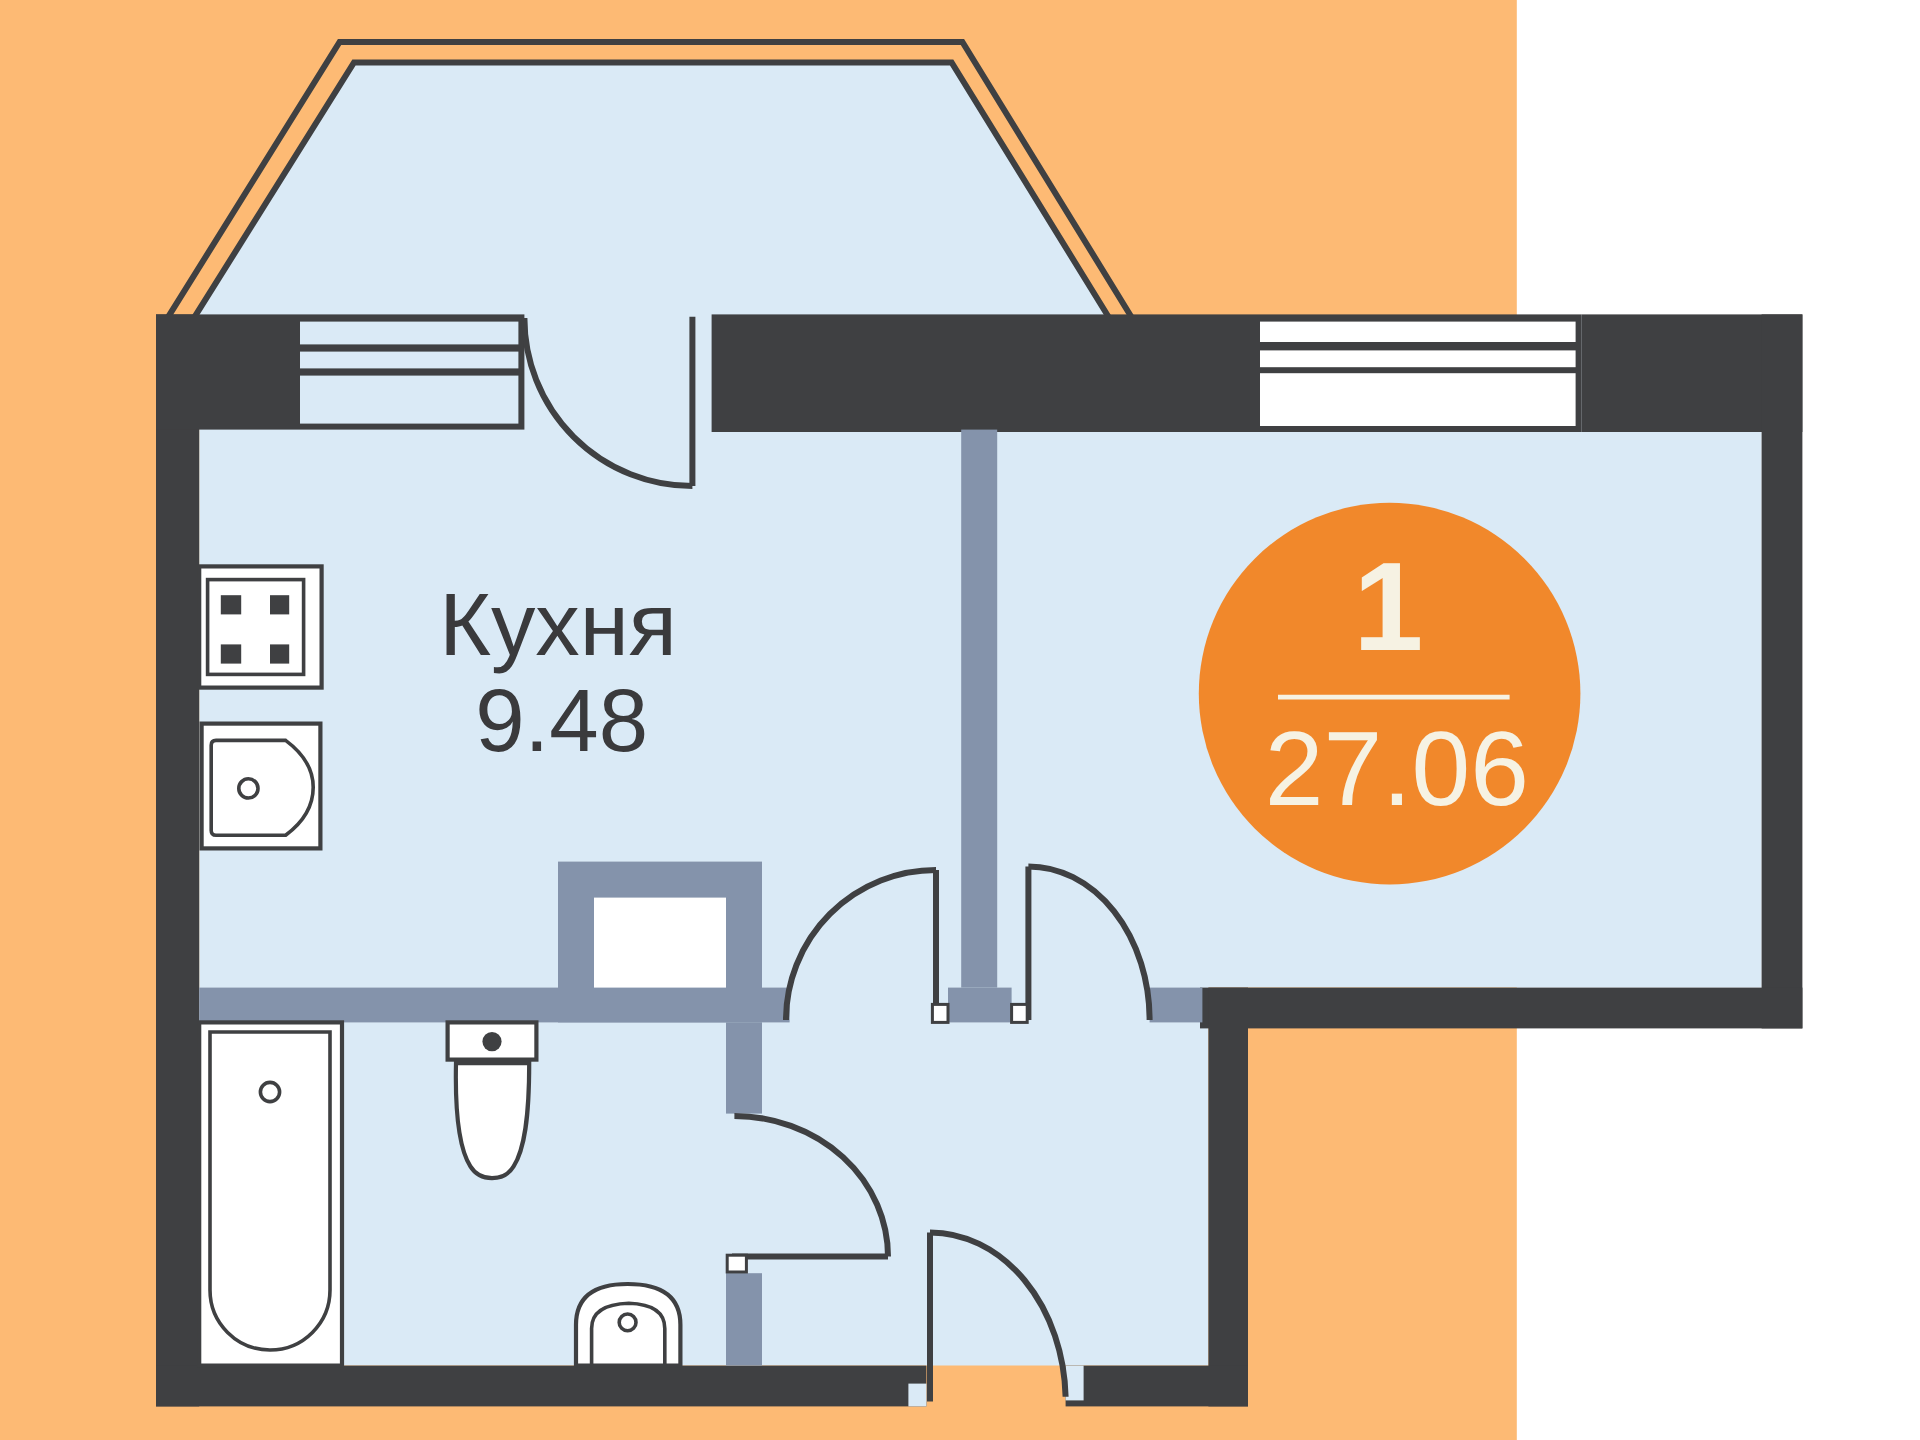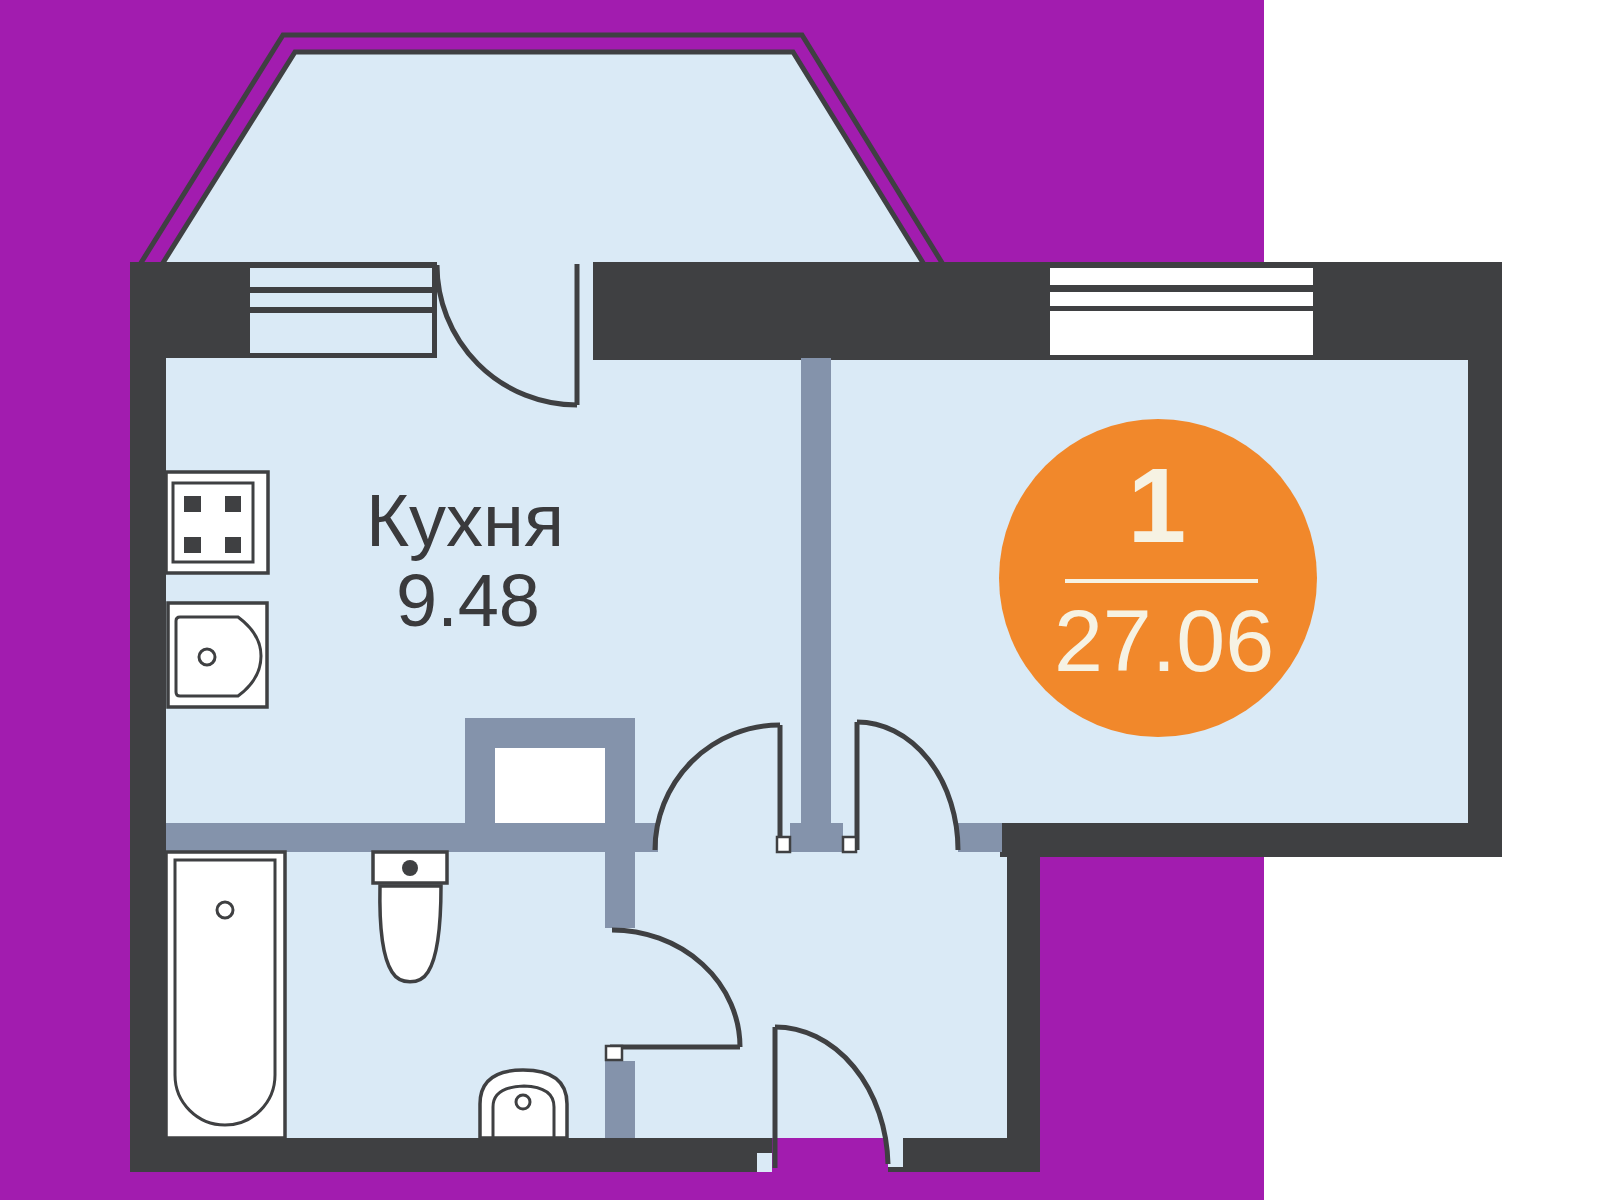--- a/index.html
+++ b/index.html
@@ -1,17 +1,17 @@
 <!DOCTYPE html>
 <html><head>
 <meta charset="utf-8">
 <title>Floor Plan</title>
 <style>
   html,body{margin:0;padding:0;background:#ffffff;}
-  .stage{width:1264px;height:1200px;position:relative;background:#a21caf;
+  .stage{width:1264px;height:1200px;position:relative;background:#fdba74;
          font-family:"Liberation Sans", sans-serif;}
   svg{display:block;}
   .wall{fill:#3F4042;}
   .part{fill:#8493AB;}
   .floor{fill:#DAEAF6;}
   .pane-blue{fill:#DAEAF6;}
   .pane-white{fill:#FFFFFF;}
   .fix{fill:#FFFFFF;stroke:#3F4042;stroke-width:3.5;}
   .fixline{fill:none;stroke:#3F4042;stroke-width:3;}
   .arc{fill:none;stroke:#3F4042;stroke-width:5;}

